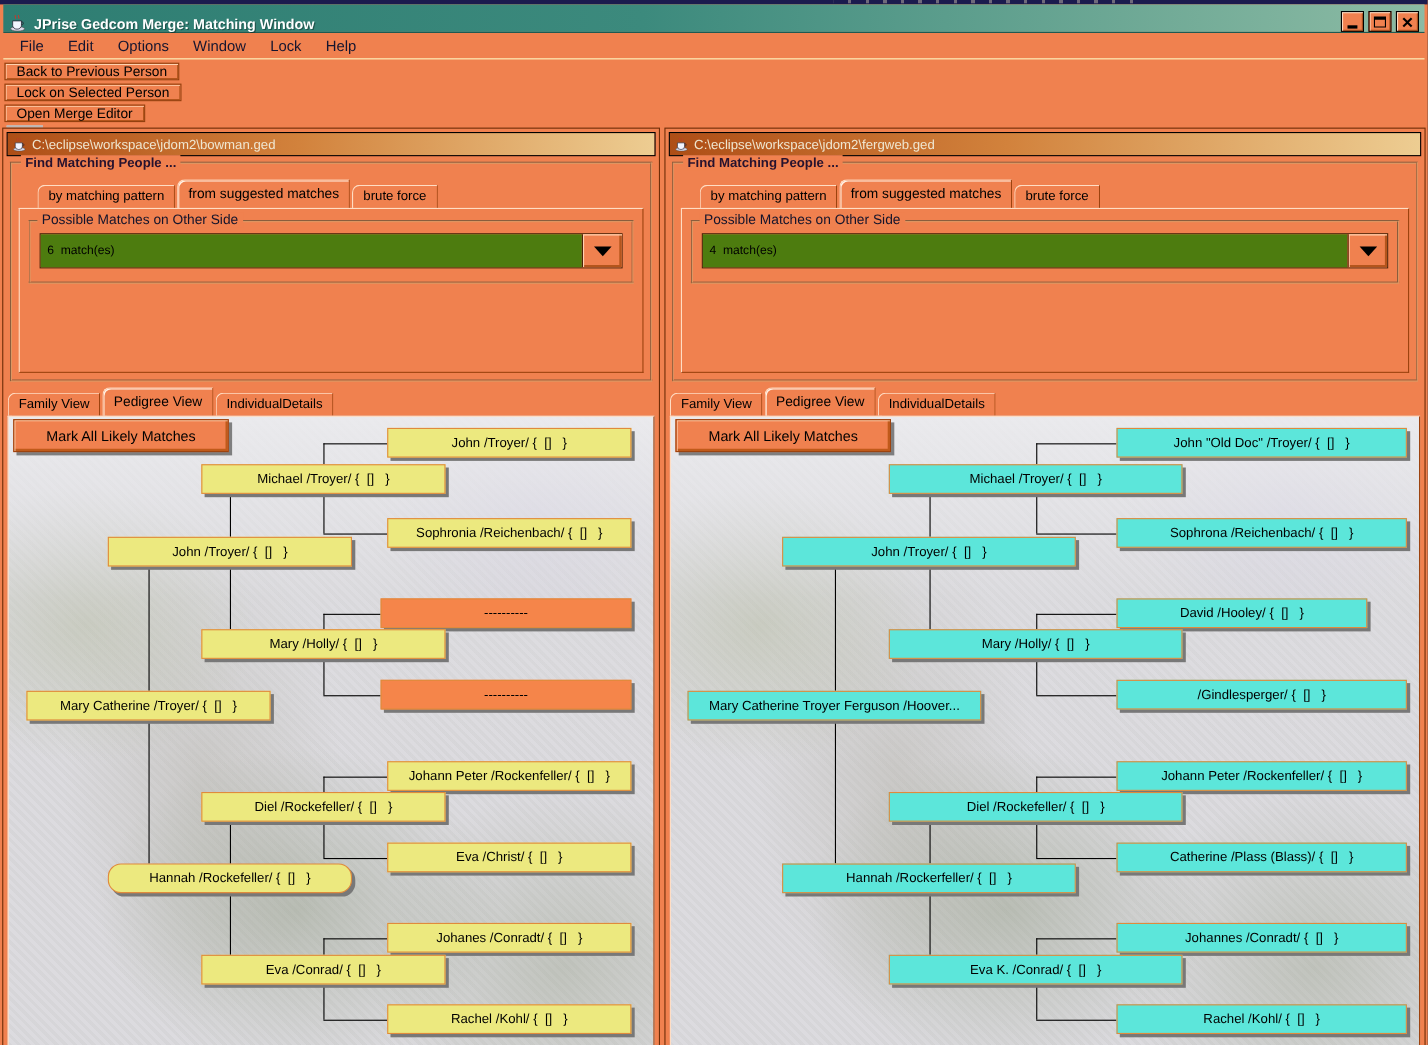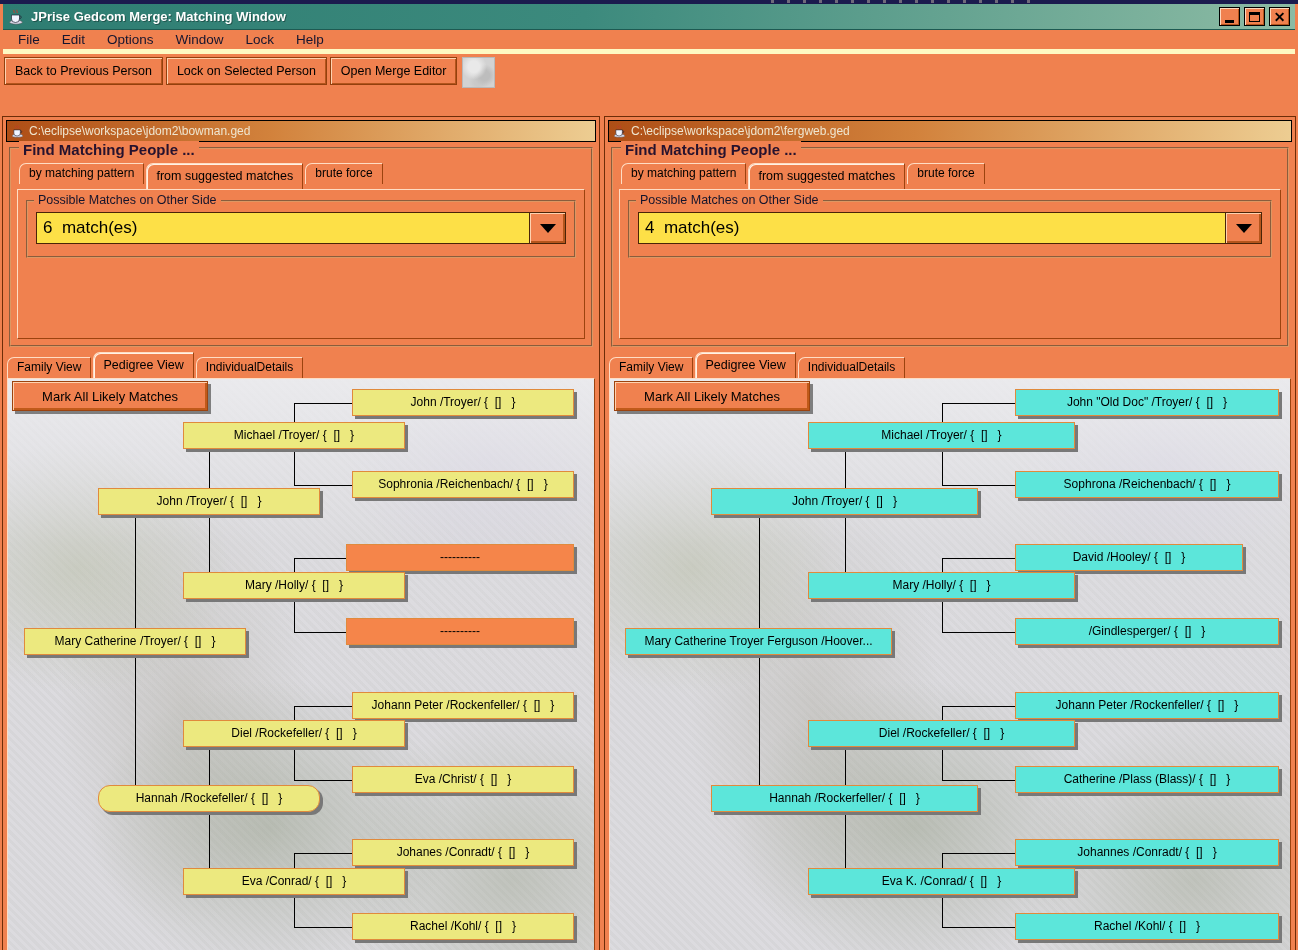--- a/index.html
+++ b/index.html
@@ -5,37 +5,37 @@
   * { box-sizing: border-box; margin: 0; padding: 0; }
   body { font-family: "Liberation Sans", sans-serif; background:#333; }
   #app { position:relative; width:1298px; height:950px; background:#F0814F; overflow:hidden; }
 
   .top-strip { position:absolute; left:0; top:0; width:100%; height:4px; background:#1B1B4E; }
   .top-frag { position:absolute; left:758px; top:0; width:280px; height:3px;
     background:repeating-linear-gradient(90deg, transparent 0 13px, rgba(214,202,178,.45) 13px 16px); }
 
   .titlebar { position:absolute; left:3px; right:3px; top:4px; height:26px;
     background:linear-gradient(90deg,#2E7D72,#3C8A7D 45%,#8CBBA4);
-    display:flex; align-items:center; padding:0 5px; border-bottom:1px solid #1e5a52; }
+    display:flex; align-items:flex-end; padding:0 5px; border-bottom:1px solid #1e5a52; }
   .title-text { color:#ffffff; font-weight:bold; font-size:13px; margin-left:7px; flex:1;
     text-shadow:1px 1px 0 rgba(0,0,0,.35); white-space:pre; }
   .win-buttons { display:flex; gap:4px; }
   .wbtn { width:21px; height:19px; background:#F0814F; border:1px solid #000;
     box-shadow:inset 1px 1px 0 #ffd9be, inset -1px -1px 0 #b4551c;
     display:flex; align-items:center; justify-content:center; color:#000; }
   .glyph-min { width:9px; height:3px; background:#000; margin-top:10px; }
   .glyph-max { width:11px; height:10px; border:1px solid #000; border-top:3px solid #000; }
   .glyph-close { font-size:14px; font-weight:bold; line-height:1; }
 
   .menubar { position:absolute; left:3px; right:3px; top:30px; height:24px; display:flex;
-    align-items:center; padding-left:4px; border-bottom:5px solid #fef9c3; }
+    align-items:center; padding-left:4px; border-bottom:1px solid #fef9c3; }
   .menu-item { padding:3px 11px; font-size:13.5px; color:#15152f; }
 
   .toolbar { position:absolute; left:3px; right:3px; top:55px; height:34px; display:flex;
-    align-items:flex-start; padding:2px 1px; gap:3px; }
+    align-items:flex-start; padding:2px 1px; gap:3px;flex-direction:column; }
   .tbtn { height:28px; padding:0 10px; background:#F0814F; border:1px solid #93400e;
     box-shadow:inset 1px 1px 0 #ffd2b0, inset -1px -1px 0 #b4551c;
     font-size:12.5px; color:#000; display:flex; align-items:center; white-space:pre; }
   .stamp { width:33px; height:31px; margin-left:2px; border:1px solid #b9b9b9; background-color:#d2d2d2;
     background-image:radial-gradient(circle at 35% 30%, #e9e9e9 0 20%, transparent 45%),
       radial-gradient(circle at 70% 60%, #bdbdbd 0 18%, transparent 40%),
       radial-gradient(circle at 50% 82%, #c9c9c9 0 15%, transparent 35%); }
 
   .frame { position:absolute; top:90px; height:858px; background:#F0814F;
     border:1px solid #6e2d08; padding:3px;margin-top:26px; }
@@ -43,35 +43,35 @@
   .frame.right { left:604px; width:692px; }
 
   .ftitle { position:relative; height:22px; border:1px solid #000;
     background:linear-gradient(90deg,#AE4E16,#D2823C 45%,#EDCD92);
     display:flex; align-items:center; padding:0 4px; }
   .ftitle-text { color:#EFE6D0; font-size:12px; margin-left:5px; white-space:pre; }
 
   .find-group { position:absolute; left:6px; right:6px; top:30px; height:200px;
     border:2px groove #dd9763; }
   .group-label { position:absolute; top:-8px; left:8px; background:#F0814F; padding:0 4px;
-    font-size:15px; font-weight:bold; color:#26122e; white-space:pre; }
-  .mtabs { position:absolute; left:8px; top:14px; height:26px; display:flex; }
+    font-size:12px; font-weight:bold; color:#26122e; white-space:pre; }
+  .mtabs { position:absolute; left:23px; top:14px; height:26px; display:flex; align-items:flex-end; }
   .tab { height:21px; line-height:19px; padding:0 9px; font-size:12px; color:#000;
     background:#F0814F; border:1px solid #ffddc4; border-bottom:none; border-right-color:#9c430f;
     margin-right:2px; border-top-left-radius:7px; white-space:pre; }
   .tab.sel { height:26px; line-height:24px; font-size:12.5px; box-shadow:inset 1px 1px 0 #fff2e6; }
   .tabpanel { position:absolute; left:6px; right:6px; top:40px; bottom:6px;
     border:1px solid #ffddc4; border-right-color:#9c430f; border-bottom-color:#9c430f; }
   .possible-group { position:absolute; left:8px; right:8px; top:10px; height:58px;
     border:2px groove #dd9763; }
   .possible-label { position:absolute; top:-9px; left:6px; background:#F0814F; padding:0 4px;
     font-size:12.5px; color:#14142c; white-space:pre; }
   .combo { position:absolute; left:8px; right:8px; top:10px; height:32px; display:flex;
     border:1px solid #4a2408; }
-  .combo-value { flex:1; background:#fde047; font-size:17px; color:#000; display:flex;
+  .combo-value { flex:1; background:#4d7c0f; font-size:11px; color:#000; display:flex;
     align-items:center; padding-left:6px; white-space:pre; }
   .combo-btn { width:36px; background:#F0814F; border-left:1px solid #4a2408;
     box-shadow:inset 1px 1px 0 #ffd2b0, inset -2px -2px 0 #b4551c;
     display:flex; align-items:center; justify-content:center; }
   .arrow-down { width:0; height:0; border-left:8px solid transparent;
     border-right:8px solid transparent; border-top:9px solid #000; }
 
   .vtabs { position:absolute; left:4px; top:235px; height:26px; display:flex; align-items:flex-end; }
   .pedigree { position:absolute; left:4px; right:4px; top:261px; bottom:4px; overflow:hidden;
     border:1px solid #ffddc4; border-right-color:#9c430f; border-bottom-color:#9c430f;

